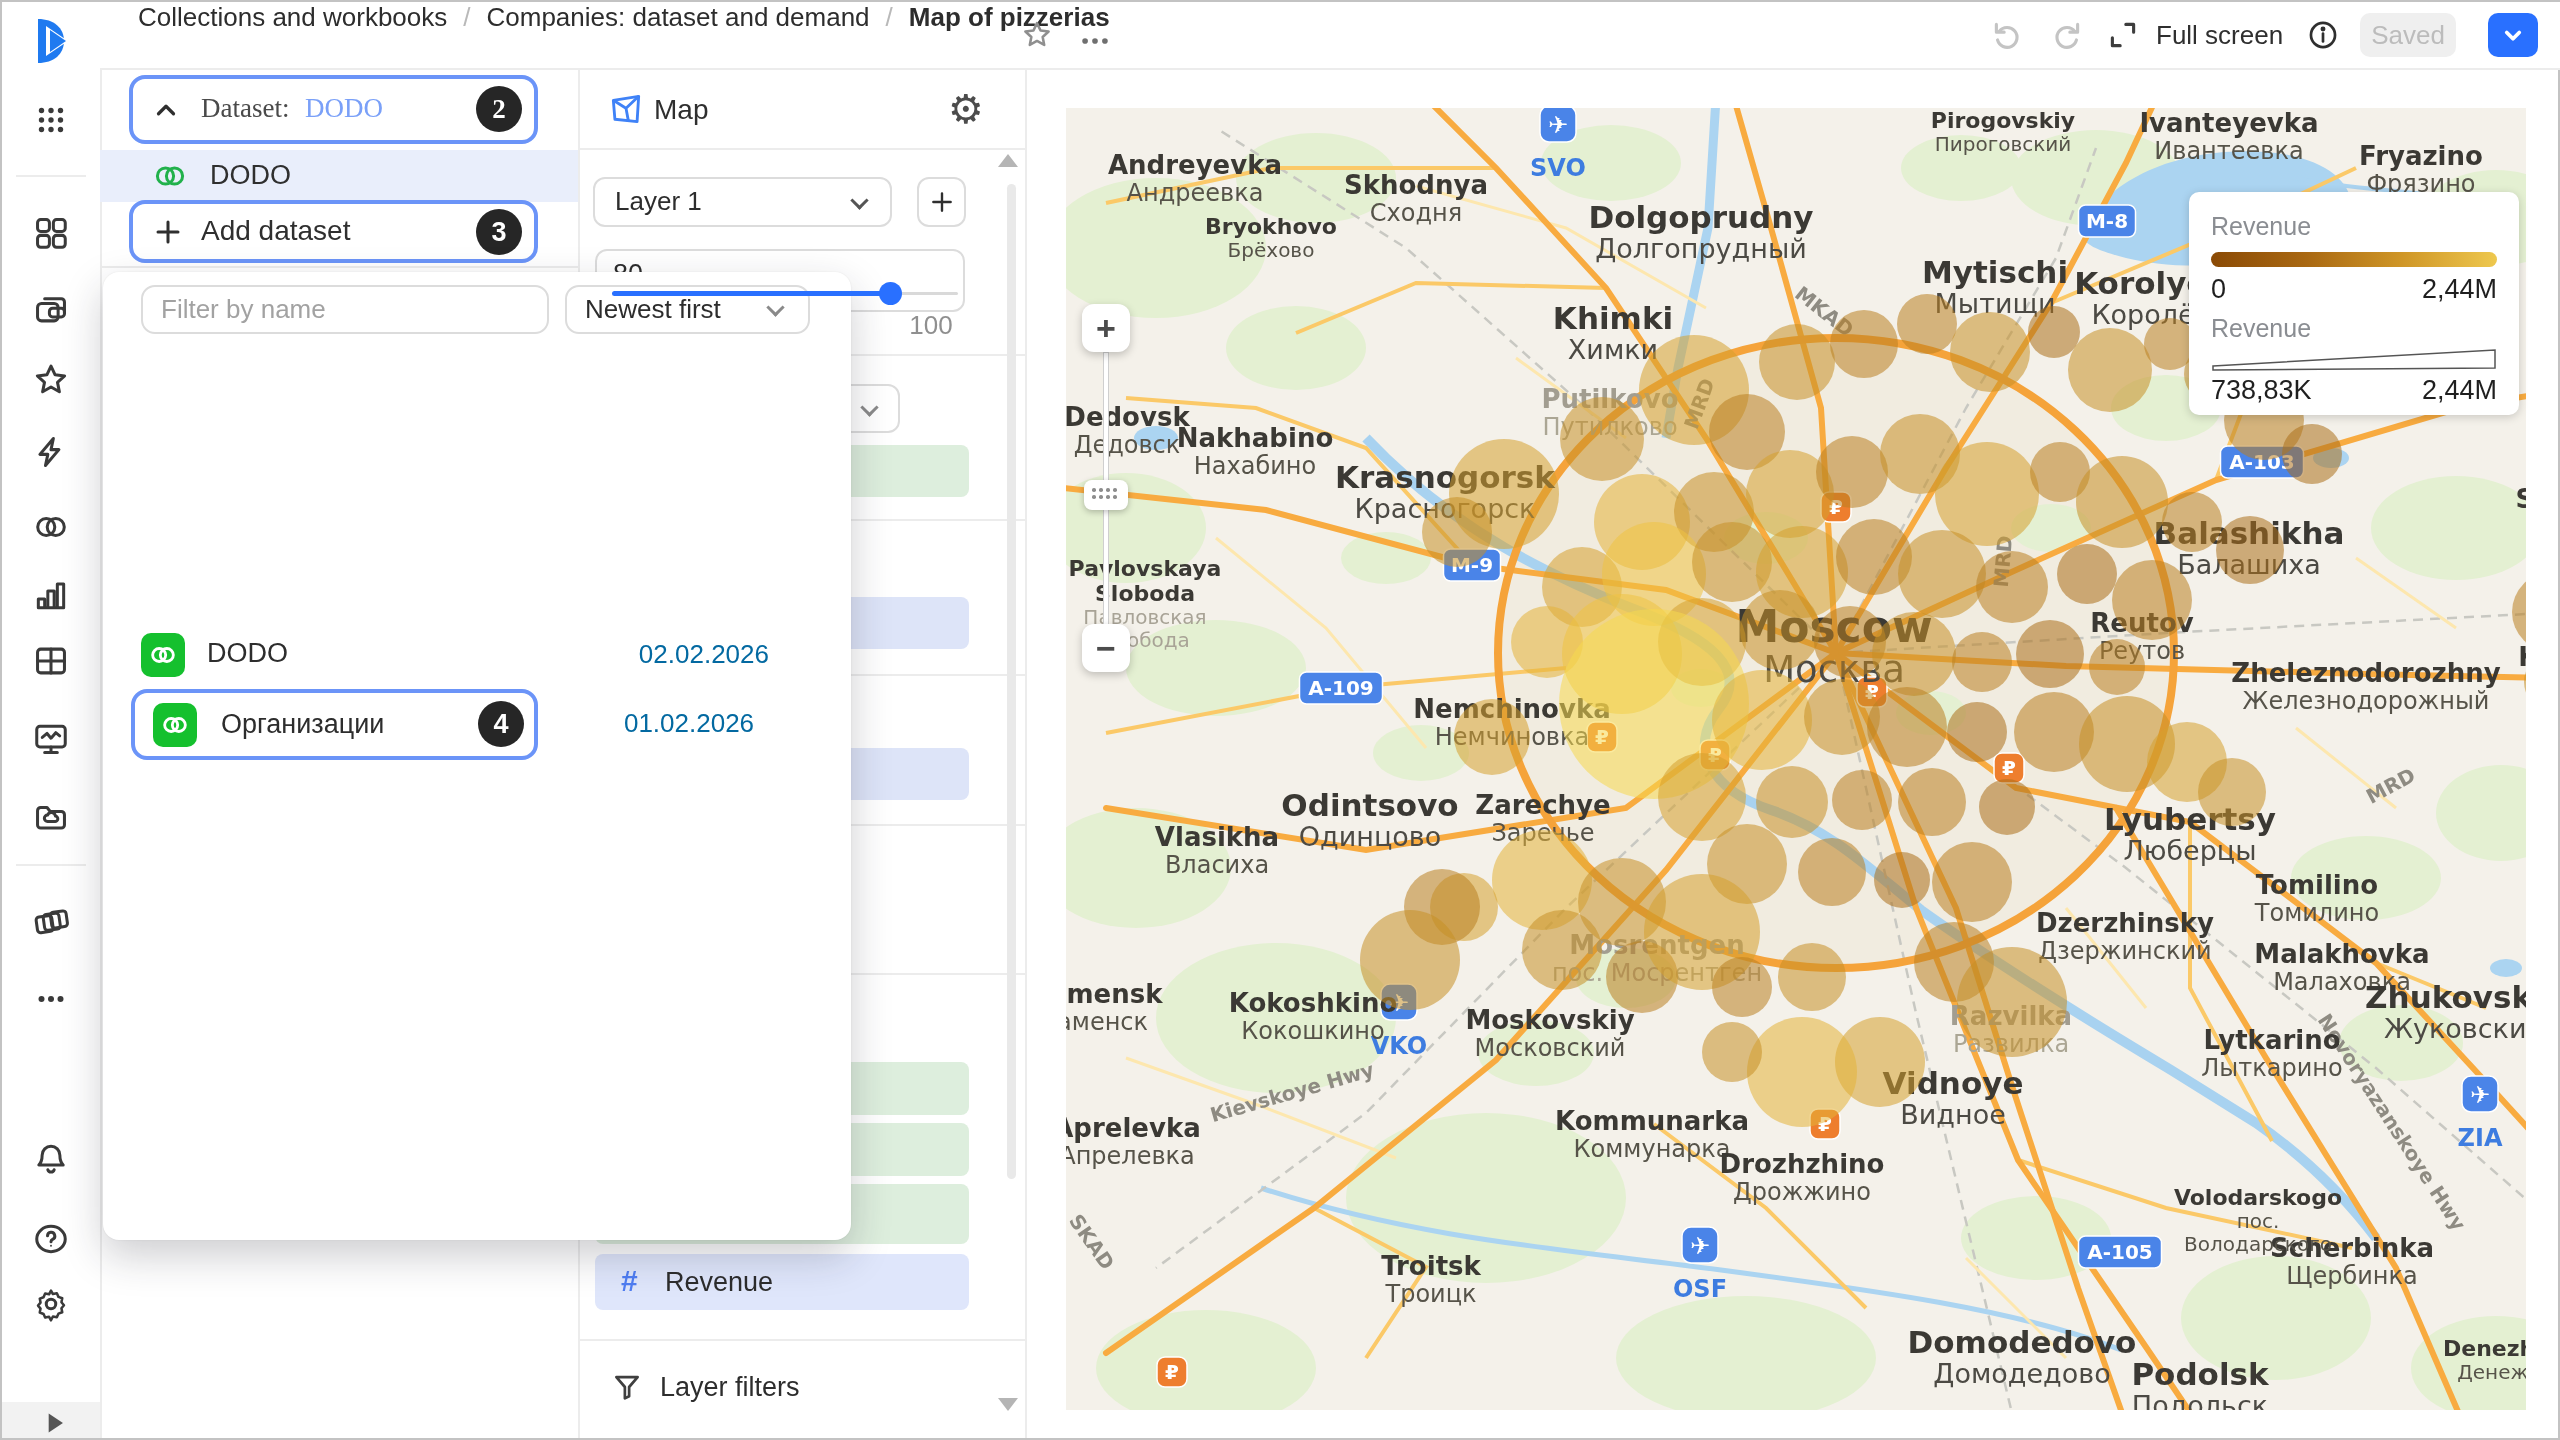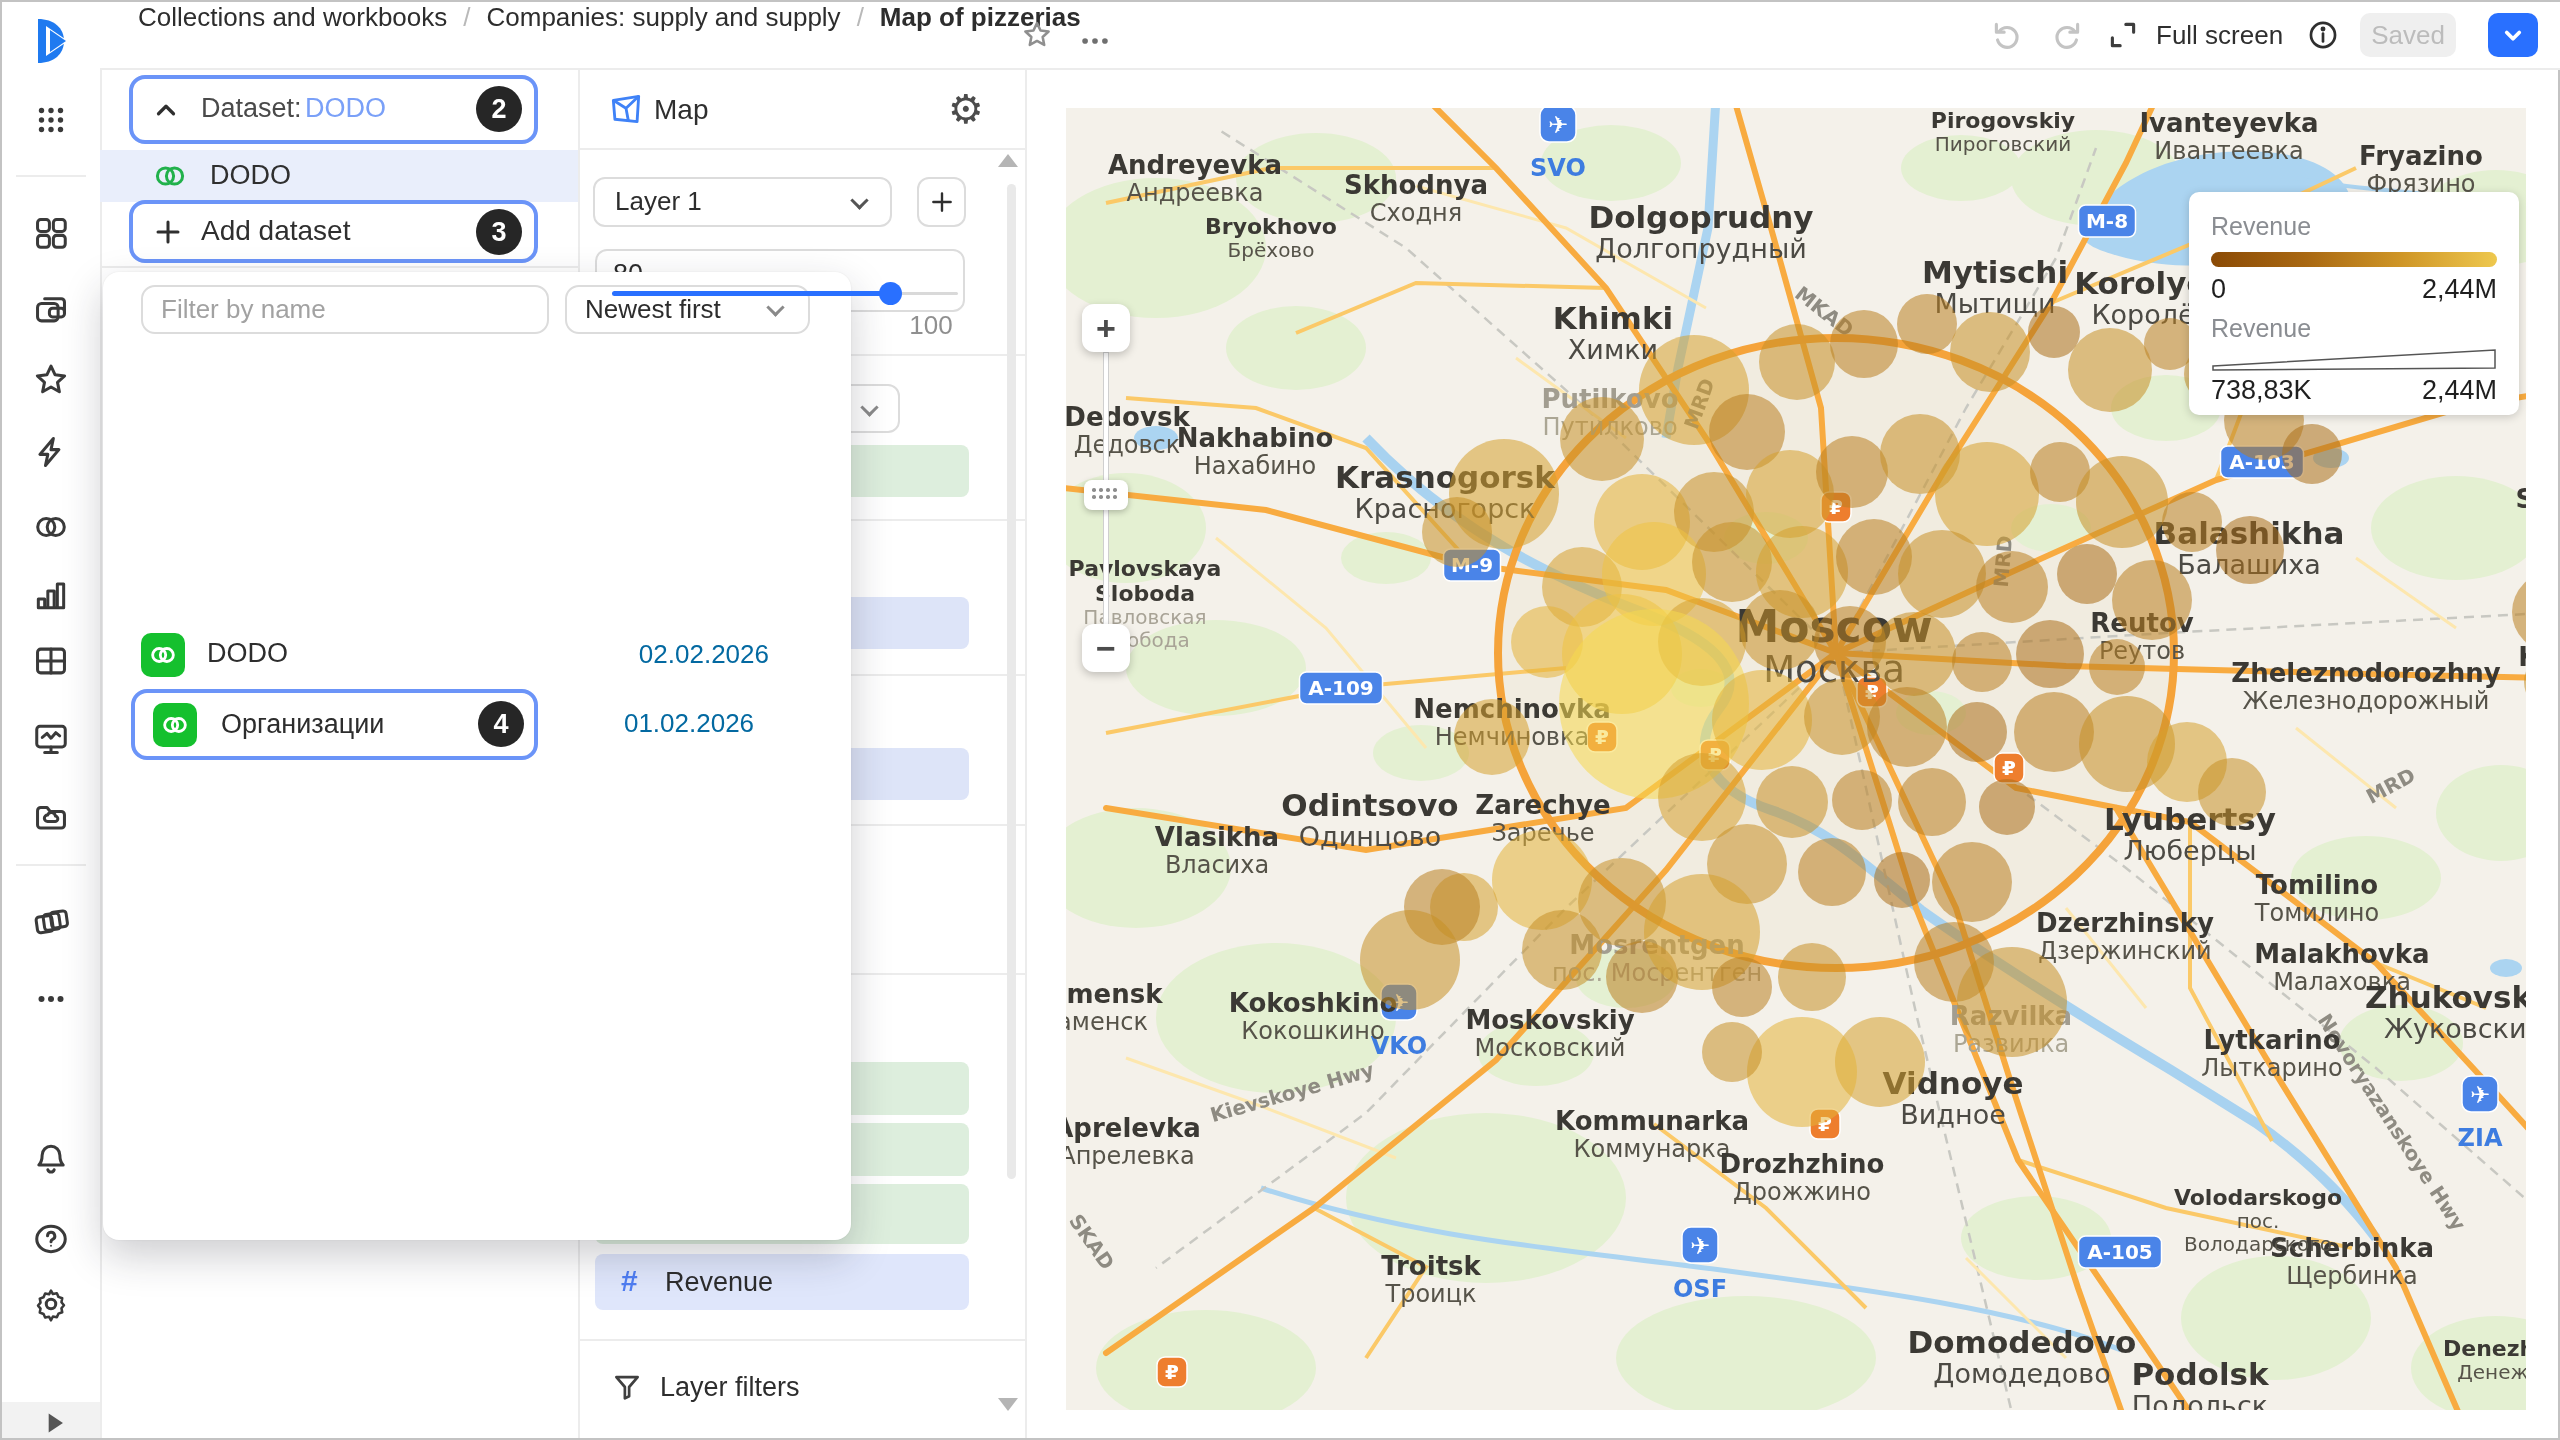--- a/index.html
+++ b/index.html
@@ -179,21 +179,21 @@
       <svg viewBox="0 0 24 24">
           <path d="M8 6l9 6-9 6z" fill="#555" stroke="none"></path>
         </svg>
     </div>
   </div>
 
   <div class="topbar">
     <div class="crumbs">
       <span>Collections and workbooks</span>
       <span class="crumb-sep">/</span>
-      <span>Companies: supply and supply</span>
+      <span>Companies: dataset and demand</span>
       <span class="crumb-sep">/</span>
       <span class="crumb-cur">Map of pizzerias</span>
     </div>
     <div class="tb-ic" style="left:920px;">
       <svg viewBox="0 0 24 24" style="stroke:#8f8f8f;stroke-width:1.8;">
           <path d="M12 3.6l2.5 5.2 5.7.7-4.2 3.9 1.1 5.6-5.1-2.8-5.1 2.8 1.1-5.6-4.2-3.9 5.7-.7z"></path>
         </svg>
     </div>
     <div class="tb-ic" style="left:978px;top:22px;">
       <svg viewBox="0 0 24 24">
@@ -243,21 +243,21 @@
   <div class="sel-row">
     <svg class="abs" style="left:52px;top:8px;width:36px;height:36px;" viewBox="0 0 24 24">
         <g fill="none" stroke="#21b14b" stroke-width="2">
           <circle cx="9" cy="12" r="5.4"></circle>
           <circle cx="15" cy="12" r="5.4"></circle>
         </g>
       </svg>
     <span class="abs" style="left:110px;top:10px;font-size:27px;color:#2f2f2f;">DODO</span>
   </div>
 
-  <div class="blue-box" style="left:127px;top:73px;width:409px;height:69px;">
+  <div class="blue-box" style="left:127px;top:73px;width:409px;height:69px;font-family:Liberation Serif, serif;">
     <svg class="abs" style="left:18px;top:16px;width:30px;height:30px;" viewBox="0 0 24 24">
         <path d="M6 15l6-6 6 6" fill="none" stroke="#2f2f2f" stroke-width="2.6" stroke-linecap="round" stroke-linejoin="round"></path>
       </svg>
     <span class="abs" style="left:68px;top:14px;font-size:27px;color:#4a4a4a;">Dataset:</span>
     <span class="abs" style="left:172px;top:14px;font-size:27px;color:#7aa0f8;">DODO</span>
     <div class="badge" style="right:12px;top:7px;">2</div>
   </div>
 
   <div class="blue-box" style="left:127px;top:198px;width:409px;height:63px;">
     <svg class="abs" style="left:20px;top:13px;width:30px;height:30px;" viewBox="0 0 24 24">

